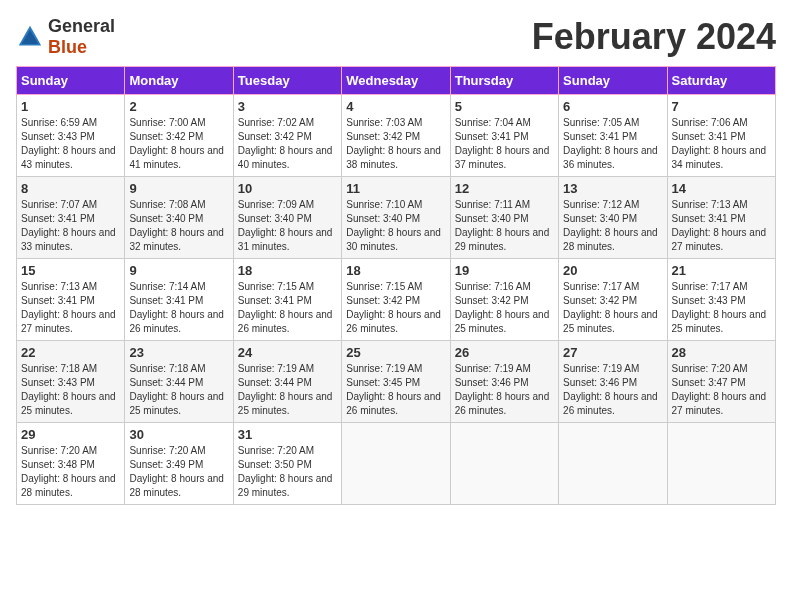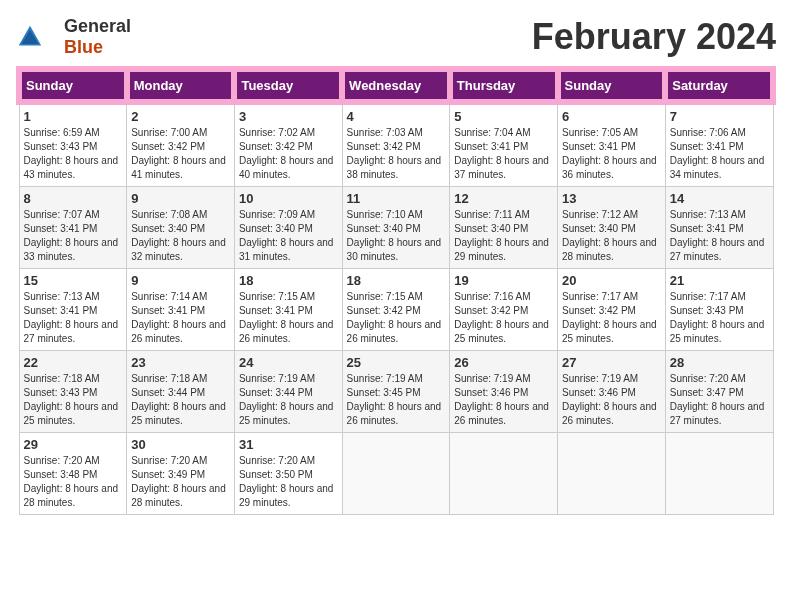--- a/index.html
+++ b/index.html
@@ -12,21 +12,21 @@
     }
     .header {
       display: flex;
       justify-content: space-between;
       align-items: flex-start;
       margin-bottom: 8px;
     }
     .logo {
       display: flex;
       align-items: center;
-      gap: 20px;
+      gap: 4px;
     }
     .logo-text-general {
       font-size: 18px;
       font-weight: bold;
       color: #333;
     }
     .logo-text-blue {
       font-size: 18px;
       font-weight: bold;
       color: #c2410c;
@@ -45,27 +45,27 @@
     }
     .location-title {
       font-size: 16px;
       color: #555;
     }
     .calendar {
       width: 100%;
       border-collapse: collapse;
     }
     .calendar th {
-      background: #701a75;
+      background: #6d28d9;
       color: #fff;
       font-size: 13px;
       font-weight: bold;
       padding: 6px 4px;
       text-align: left;
-      border: 6px solid #f9a8d4;
+      border: 1px solid #f9a8d4;
     }
     .calendar td {
       vertical-align: top;
       border: 1px solid #ccc;
       padding: 4px;
       width: calc(100% / 7);
       background: #fff;
       font-size: 10.5px;
       color: #333;
       height: 80px;

